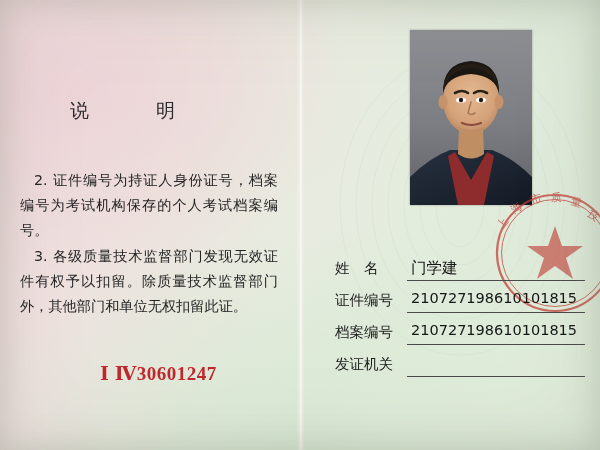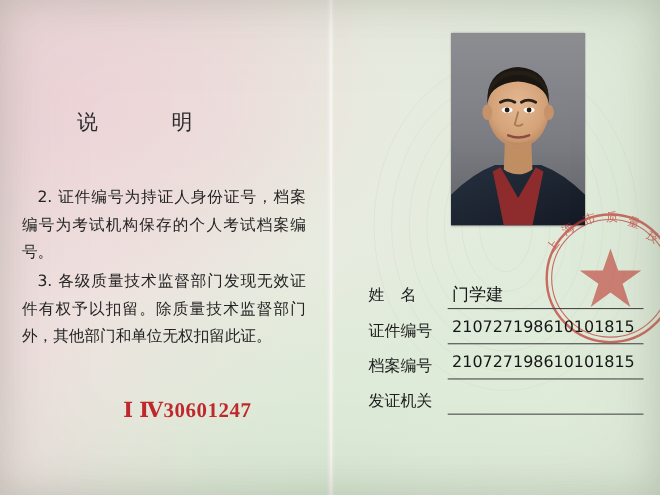--- a/index.html
+++ b/index.html
@@ -94,21 +94,20 @@
   }
   #serial {
     position: absolute;
     left: 100px;
     top: 362px;
     font-size: 19px;
     font-weight: bold;
     color: #c0282c;
     font-family: "Liberation Serif", "DejaVu Serif", serif;
     letter-spacing: 0.5px;
-    margin-left: 12px;
   }
 
   
   #right-page {
     position: absolute;
     left: 300px; top: 0;
     width: 300px; height: 450px;
   }
 
   #photo-frame {

